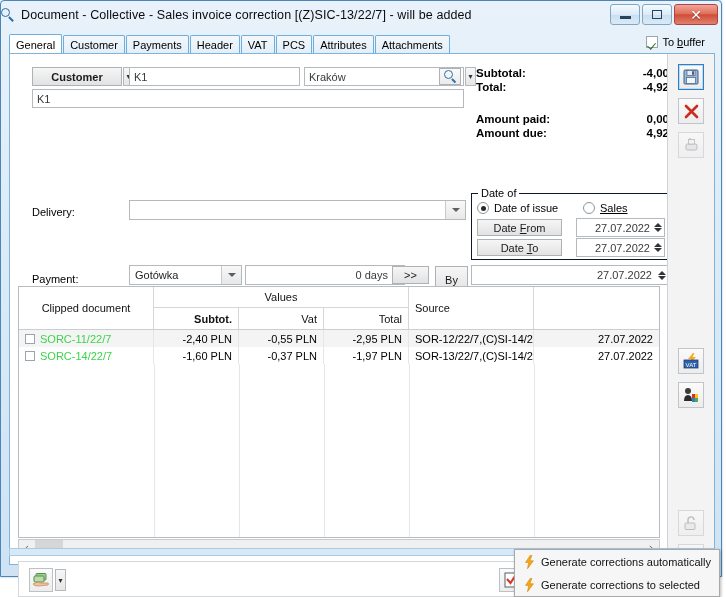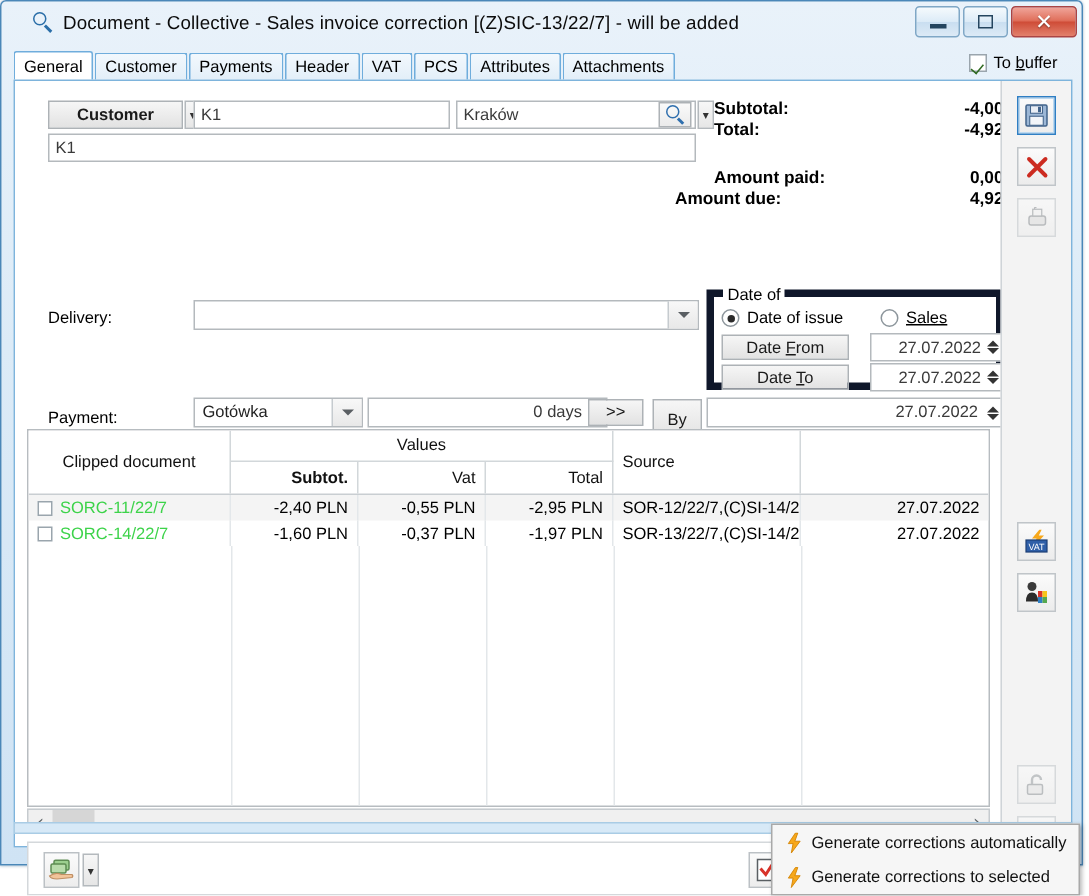--- a/index.html
+++ b/index.html
@@ -26,21 +26,21 @@
     box-sizing: border-box;
     box-shadow: 0 0 2px rgba(60,100,140,.5);
   }
 
   
   #titlebar {
     position: absolute; left: 0; top: 0;
     width: 100%; height: 28px;
     display: flex; align-items: center;
     box-sizing: border-box;
-    padding-left: 21px;
+    padding-left: 0;
   }
   #titlebar .ttl {
     font-size: 12.5px;
     color: #0b0b0b;
     white-space: nowrap;
     margin-left: 6px;
     letter-spacing: .1px;
   }
   .mag-glyph {
     width: 14px; height: 14px; position: relative; display: inline-block;
@@ -192,21 +192,21 @@
   .spin i { display: block; width: 0; height: 0; margin: 0 auto; }
   .spin .up { border-left: 4px solid transparent; border-right: 4px solid transparent; border-bottom: 4px solid #333; }
   .spin .dn { border-left: 4px solid transparent; border-right: 4px solid transparent; border-top: 4px solid #333; }
   .amt { position: absolute; font-weight: bold; font-size: 11.5px; text-align: right; }
   .amtlbl { position: absolute; font-weight: bold; font-size: 11.5px; }
 
   
   #dateof {
     position: absolute;
     left: 461px; top: 139px; width: 198px; height: 67px;
-    border: 5px solid #0f172a;
+    border: 1px solid #0f172a;
     box-sizing: border-box;
   }
   #dateof .gtitle {
     position: absolute; left: 6px; top: -7px; background: #fff; padding: 0 3px; font-size: 11px;
   }
   .radio {
     width: 12px; height: 12px; border-radius: 50%;
     border: 1px solid #8d969c; background: #fff;
     box-sizing: border-box; position: relative; flex: 0 0 auto;
   }
@@ -454,21 +454,21 @@
           </span>
       </div>
 
       <div class="amtlbl" style="left:466px; top:13px;">Subtotal:</div>
       <div class="amt" style="left:520px; top:13px; width:139px;">-4,00</div>
       <div class="amtlbl" style="left:466px; top:27px;">Total:</div>
       <div class="amt" style="left:520px; top:27px; width:139px;">-4,92</div>
 
       <div class="amtlbl" style="left:466px; top:59px;">Amount paid:</div>
       <div class="amt" style="left:520px; top:59px; width:139px;">0,00</div>
-      <div class="amtlbl" style="left:440px; top:73px;">Amount due:</div>
+      <div class="amtlbl" style="left:466px; top:73px;">Amount due:</div>
       <div class="amt" style="left:520px; top:73px; width:139px;">4,92</div>
 
       <div id="dateof">
         <span class="gtitle">Date of</span>
 
         <div class="rrow" style="left:5px; top:8px;">
           <span class="radio on"></span>
           <span>Date of issue</span>
         </div>
         <div class="rrow" style="left:111px; top:8px;">

